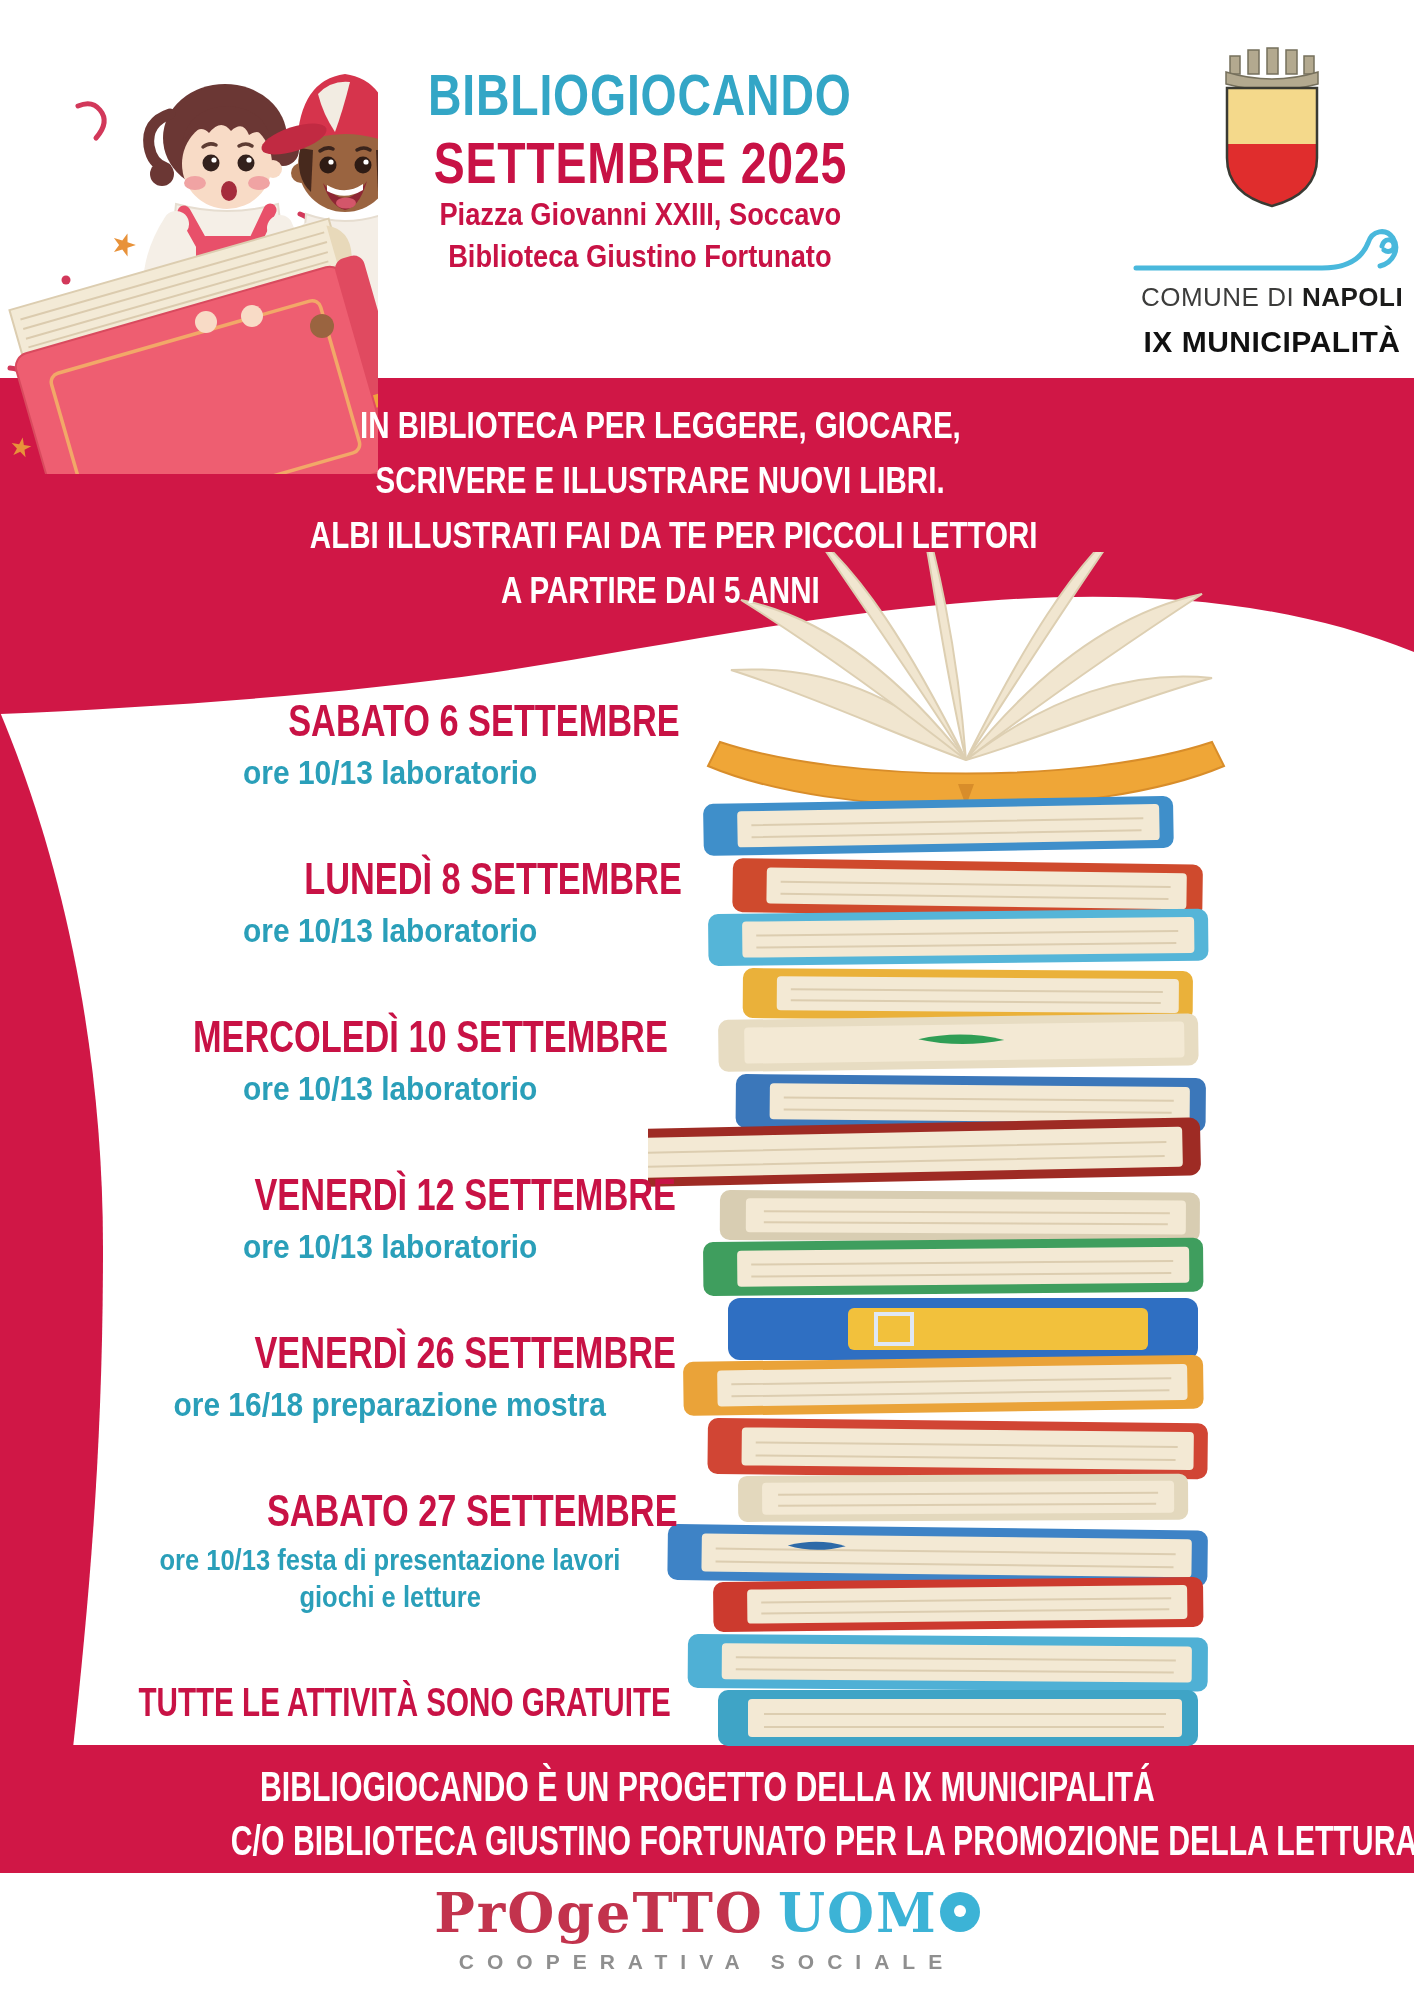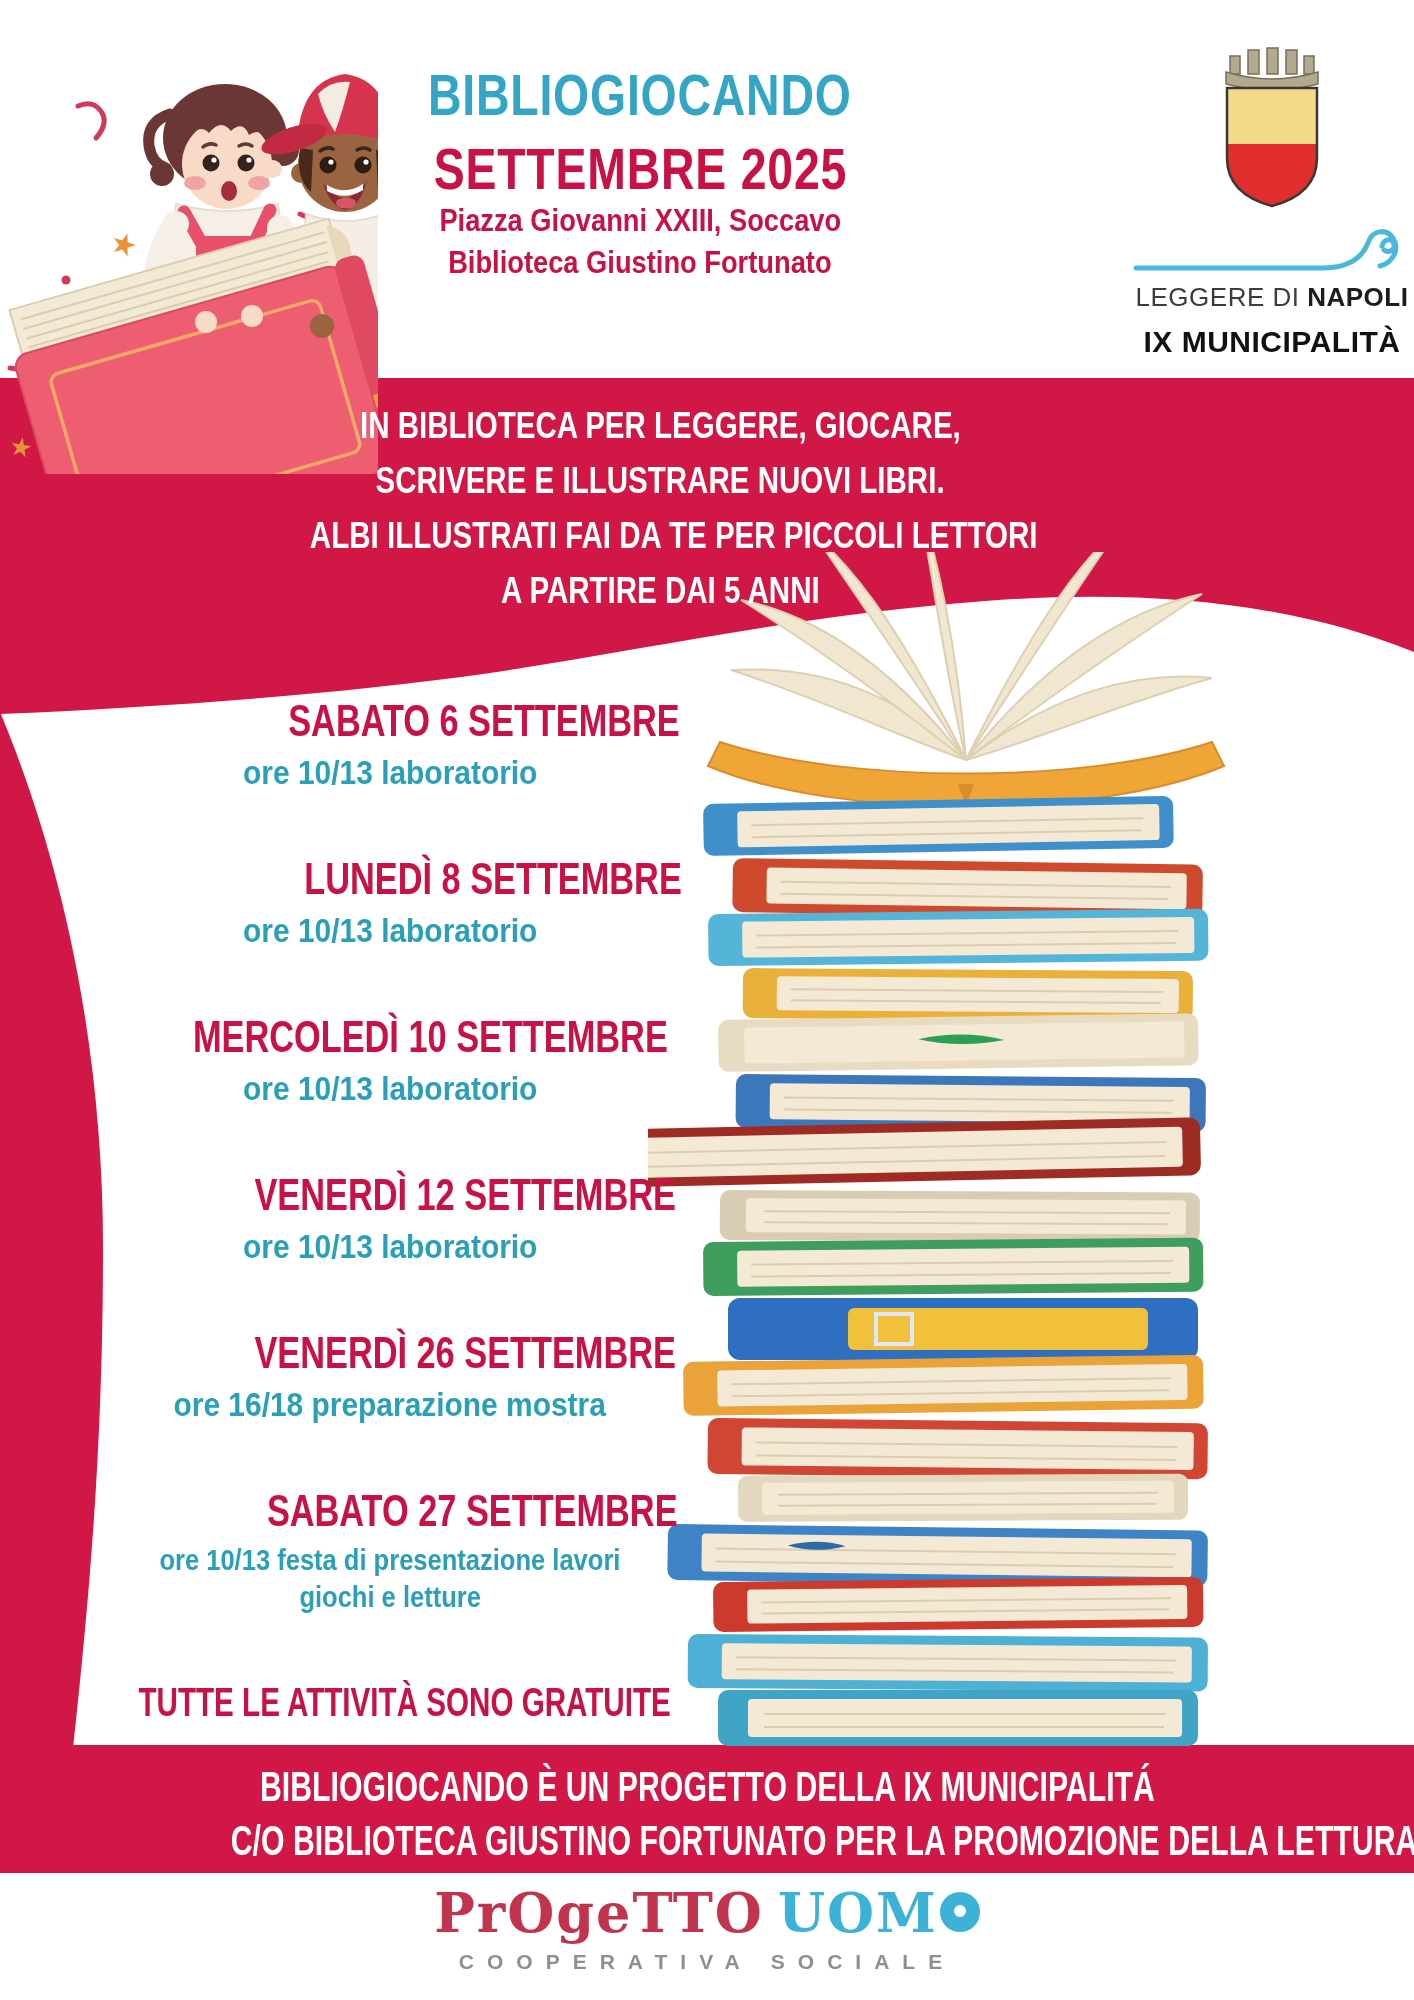--- a/index.html
+++ b/index.html
@@ -14,21 +14,21 @@
 
   
   .bg-red{fill:var(--band-red,#d01746);}
 
   .cond{display:inline-block; transform-origin:50% 50%; white-space:nowrap;}
 
   
   .title-wrap{left:320px; top:64px; width:640px; text-align:center;}
   .title-1{font-size:58px; line-height:62px; font-weight:bold; color:var(--cyan-title,#33a6c6); letter-spacing:1px;}
   .title-1 .cond{transform:scaleX(.8);}
-  .title-2{font-size:58px; line-height:62px; font-weight:bold; color:var(--heading-red,#c81245); letter-spacing:1px; margin-top:12px;}
+  .title-2{font-size:58px; line-height:62px; font-weight:bold; color:var(--heading-red,#c81245); letter-spacing:1px; margin-top:6px;}
   .title-2 .cond{transform:scaleX(.8);}
   .sub{font-size:31px; line-height:42px; font-weight:bold; color:var(--heading-red,#c81245);}
   .sub:first-of-type{margin-top:12px;}
   .sub .cond{transform:scaleX(.88);}
 
   .napoli{left:1124px; top:34px; width:296px; text-align:center; color:#3c3c3b;}
   .napoli-name{font-size:26px; letter-spacing:.5px; margin-top:2px;}
   .napoli-name b{font-weight:bold; color:#1c1c1b;}
   .napoli-district{font-size:30px; font-weight:bold; color:#111; margin-top:12px; letter-spacing:.5px;}
 
@@ -175,21 +175,21 @@
       <path d="M35,54 H125 V110 H35 Z" fill="#f4d98b"></path>
       <path d="M35,110 H125 V124 Q125,160 80,172 Q35,160 35,124 Z" fill="#e02d2d"></path>
       <path d="M35,54 H125 V124 Q125,160 80,172 Q35,160 35,124 Z" fill="none" stroke="#3a3a33" stroke-width="2.5"></path>
     </svg>
     <svg width="280" height="58" viewBox="0 0 280 58">
       <g stroke="#49b8dc" stroke-width="5" fill="none" stroke-linecap="round">
         <path d="M4,50 H190 C216,50 230,40 236,25 C240,12 254,10 261,20 C268,31 261,45 248,48"></path>
         <path d="M250,28 C252,20 261,20 262,27 C263,33 256,35 252,32"></path>
       </g>
     </svg>
-    <div class="napoli-name"><span>LEGGERE DI </span><b>NAPOLI</b></div>
+    <div class="napoli-name"><span>COMUNE DI </span><b>NAPOLI</b></div>
     <div class="napoli-district">IX MUNICIPALITÀ</div>
   </div>
 
   <div class="abs layer2 intro">
     <div class="intro-line"><span class="cond">IN BIBLIOTECA PER LEGGERE, GIOCARE,</span></div>
     <div class="intro-line"><span class="cond">SCRIVERE E ILLUSTRARE NUOVI LIBRI.</span></div>
     <div class="intro-line"><span class="cond">ALBI ILLUSTRATI FAI DA TE PER PICCOLI LETTORI</span></div>
     <div class="intro-line"><span class="cond">A PARTIRE DAI 5 ANNI</span></div>
   </div>
 

